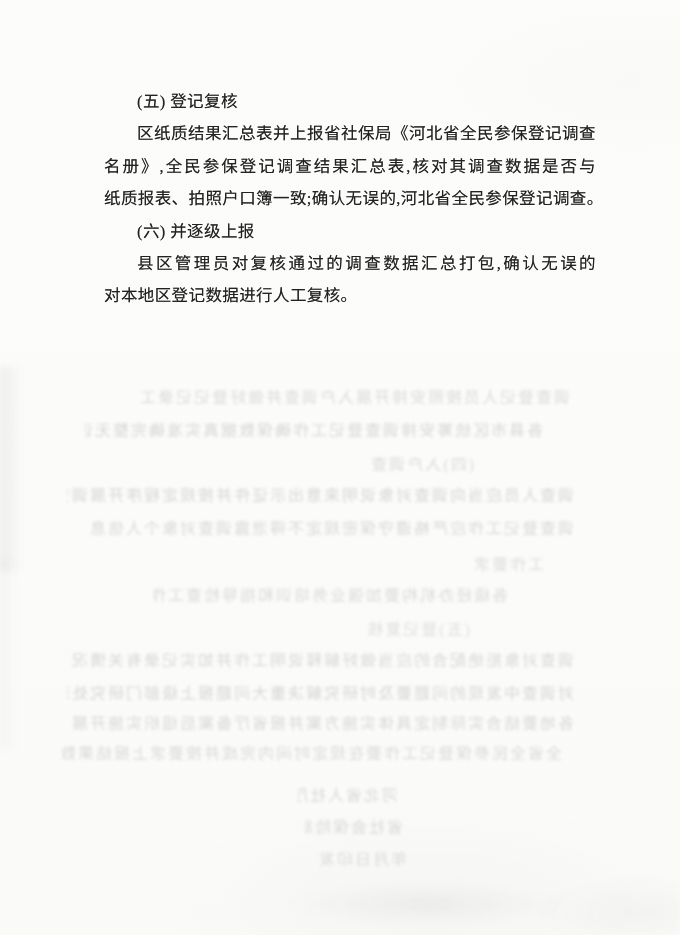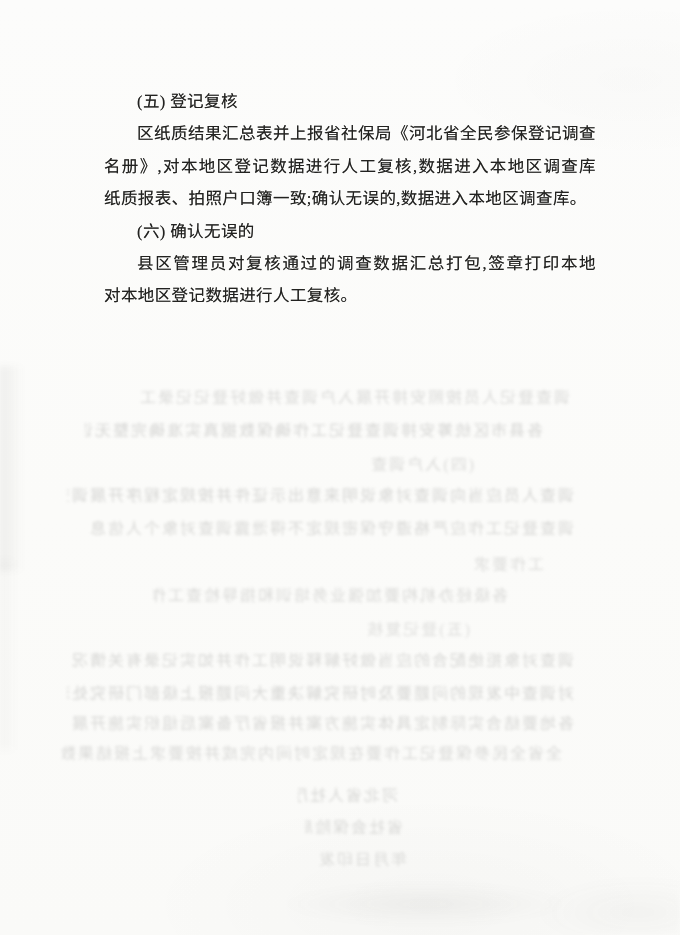--- a/index.html
+++ b/index.html
@@ -88,24 +88,24 @@
   }
 </style>
 </head>
 <body>
 
 <div class="page">
 
   <div class="text-block">
     <div class="line ind">(五) 登记复核</div>
     <div class="line ind jf">区纸质结果汇总表并上报省社保局《河北省全民参保登记调查</div>
-    <div class="line jf">名册》,对本地区登记数据进行人工复核,数据进入本地区调查库</div>
-    <div class="line">纸质报表、拍照户口簿一致;确认无误的,数据进入本地区调查库。</div>
-    <div class="line ind">(六) 确认无误的</div>
-    <div class="line ind jf">县区管理员对复核通过的调查数据汇总打包,签章打印本地</div>
+    <div class="line jf">名册》,全民参保登记调查结果汇总表,核对其调查数据是否与</div>
+    <div class="line">纸质报表、拍照户口簿一致;确认无误的,河北省全民参保登记调查。</div>
+    <div class="line ind">(六) 并逐级上报</div>
+    <div class="line ind jf">县区管理员对复核通过的调查数据汇总打包,确认无误的</div>
     <div class="line">对本地区登记数据进行人工复核。</div>
   </div>
 
   <div class="ghost" style="top:386px;left:137px;width:433px;opacity:.30;">调查登记人员按照安排开展入户调查并做好登记记录工作</div>
   <div class="ghost" style="top:419px;left:85px;width:458px;opacity:.34;">各县市区统筹安排调查登记工作确保数据真实准确完整无误</div>
   <div class="ghost" style="top:453px;left:368px;width:106px;opacity:.30;">(四)入户调查</div>
   <div class="ghost" style="top:484px;left:67px;width:507px;opacity:.34;">调查人员应当向调查对象说明来意出示证件并按规定程序开展调查</div>
   <div class="ghost" style="top:517px;left:80px;width:494px;opacity:.32;">调查登记工作应严格遵守保密规定不得泄露调查对象个人信息</div>
   <div class="ghost" style="top:553px;left:466px;width:78px;opacity:.28;">工作要求</div>
   <div class="ghost" style="top:584px;left:153px;width:355px;opacity:.30;">各级经办机构要加强业务培训和指导检查工作</div>

